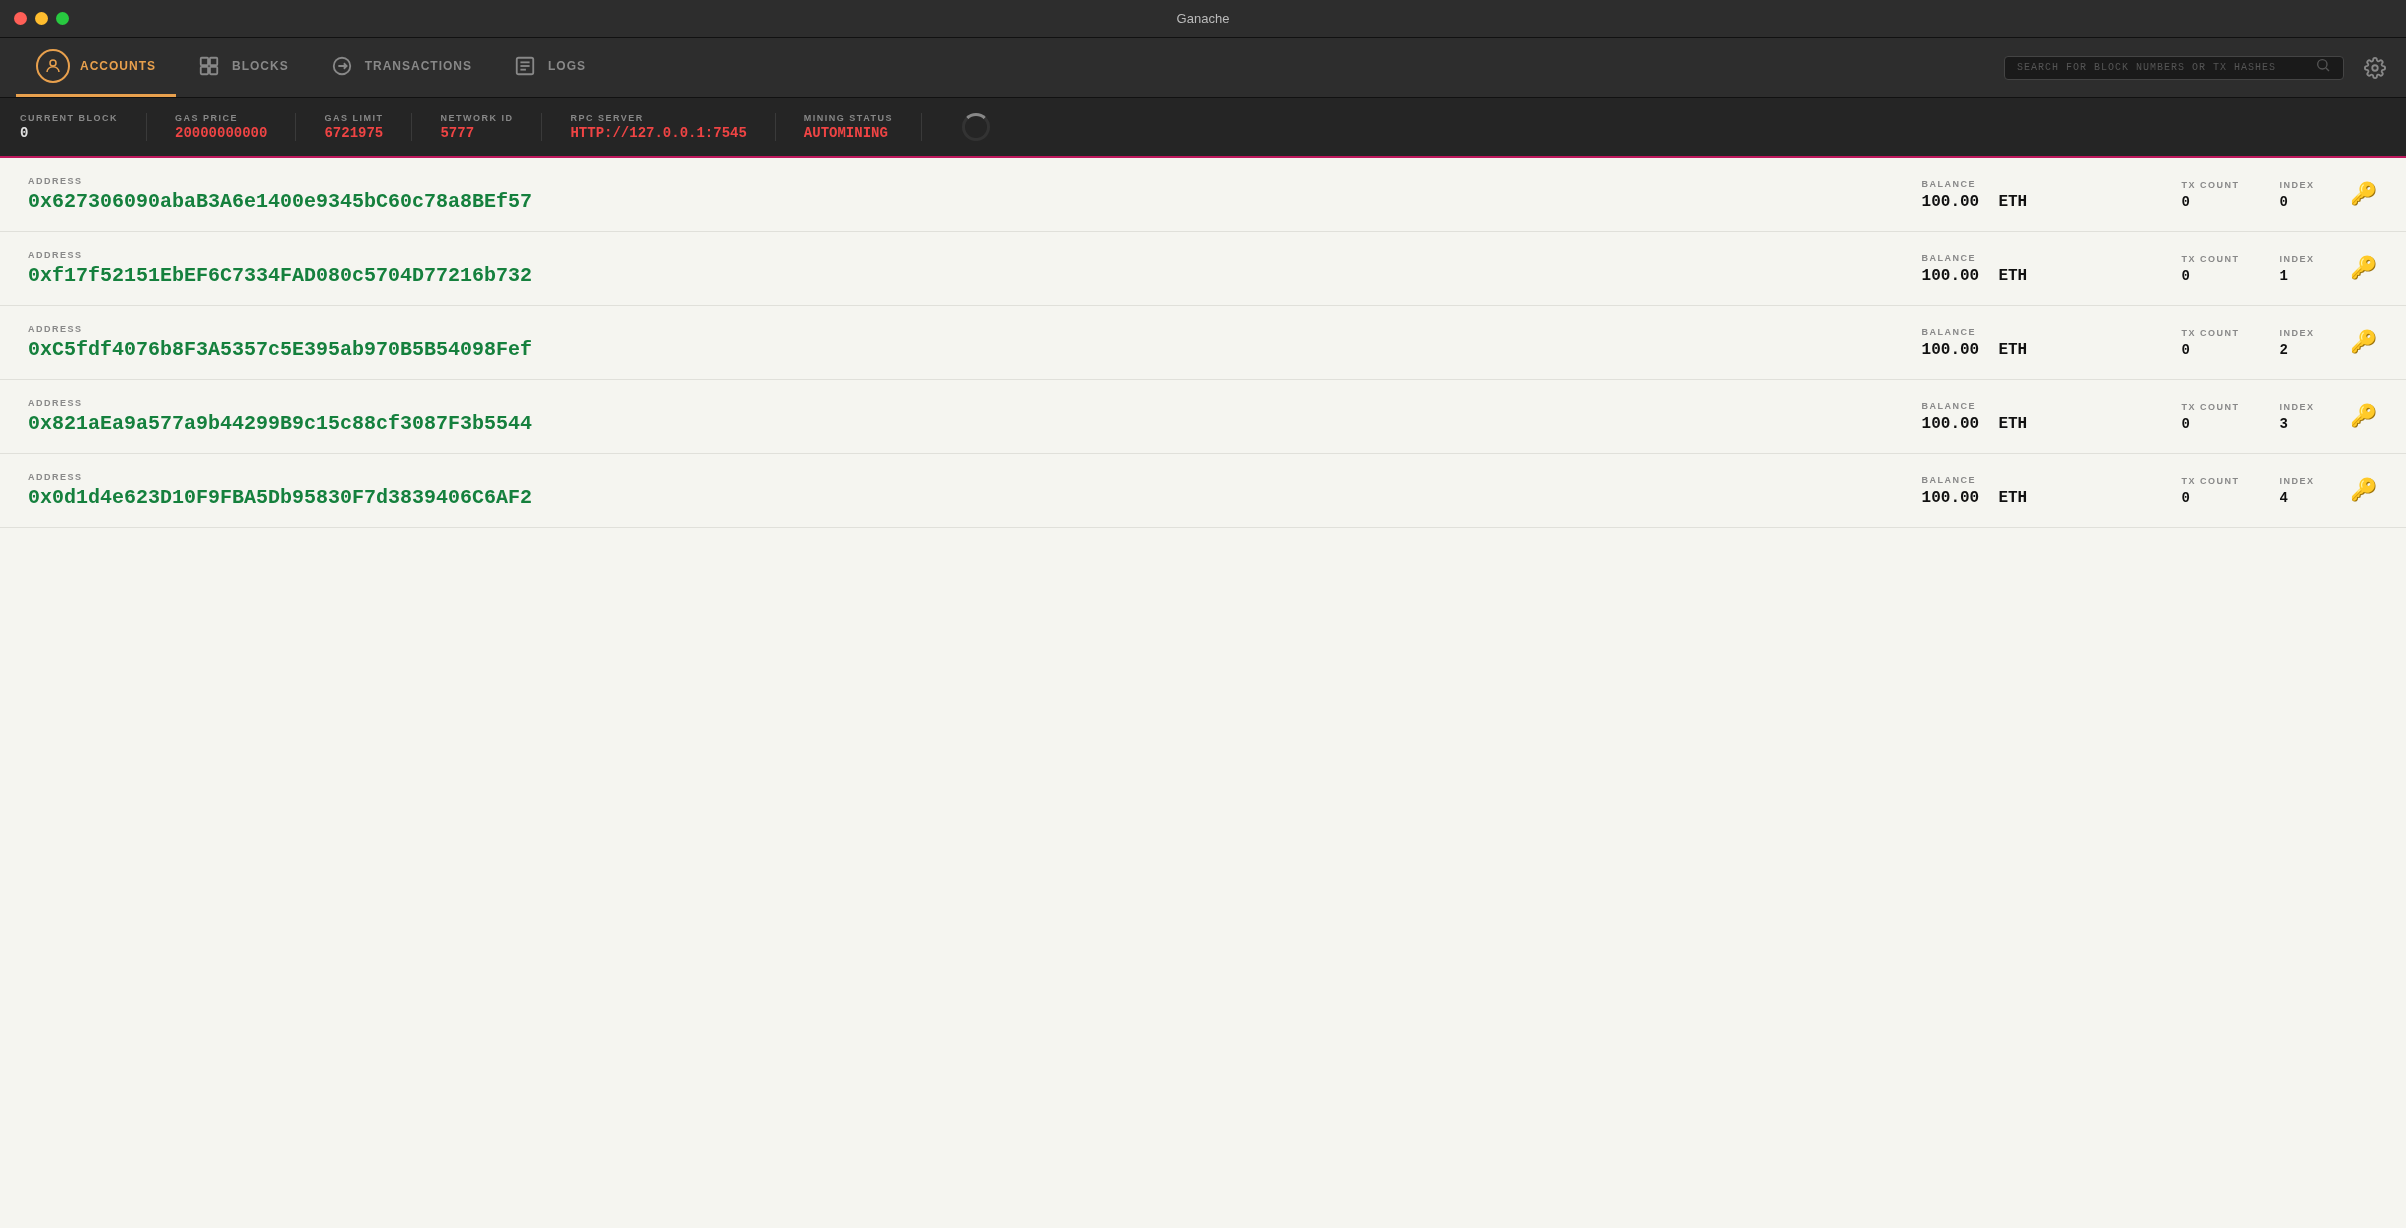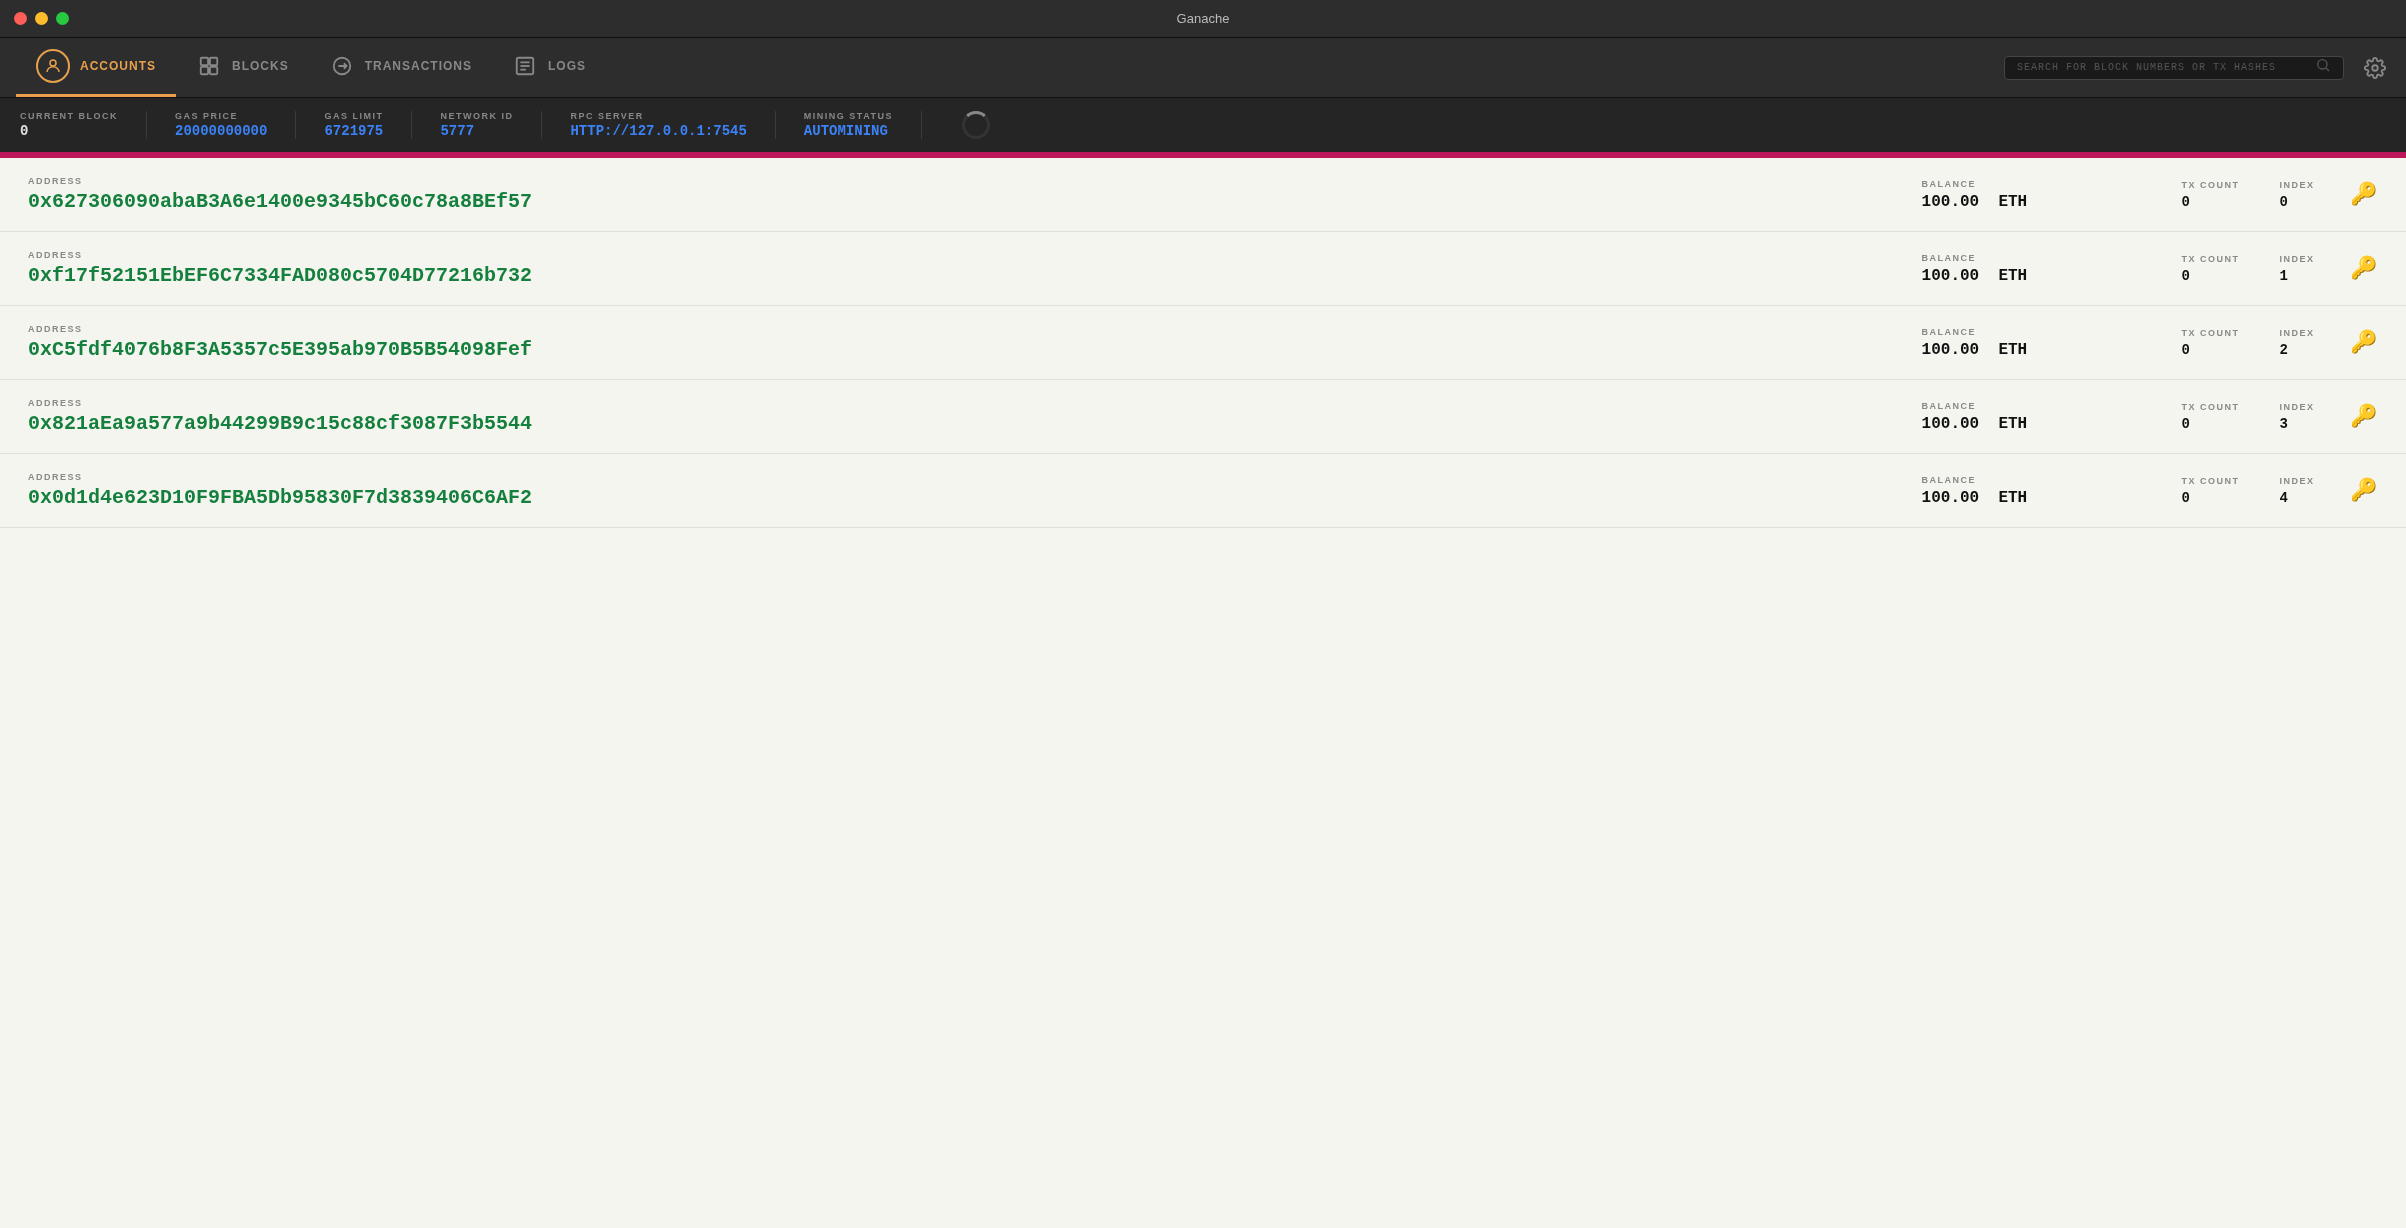--- a/index.html
+++ b/index.html
@@ -134,21 +134,21 @@
       justify-content: center;
     }
 
     
     .status-bar {
       background: #252525;
       display: flex;
       align-items: center;
       padding: 0 20px;
       height: 60px;
-      border-bottom: 6px solid #be185d;
+      border-bottom: 2px solid #be185d;
       gap: 0;
     }
 
     .status-item {
       display: flex;
       flex-direction: column;
       gap: 2px;
       padding: 0 28px 0 0;
       border-right: 1px solid #3a3a3a;
       margin-right: 28px;
@@ -160,21 +160,21 @@
     .status-label {
       color: #888;
       font-family: -apple-system, BlinkMacSystemFont, 'Segoe UI', sans-serif;
       font-size: 9px;
       letter-spacing: 1.5px;
       font-weight: 600;
       text-transform: uppercase;
     }
 
     .status-value {
-      color: #3b82f6;
+      color: #ef4444;
       font-family: 'Courier New', monospace;
       font-size: 14px;
       font-weight: bold;
     }
 
     .status-value.white {
       color: #e0e0e0;
     }
 
     .mining-spinner {

